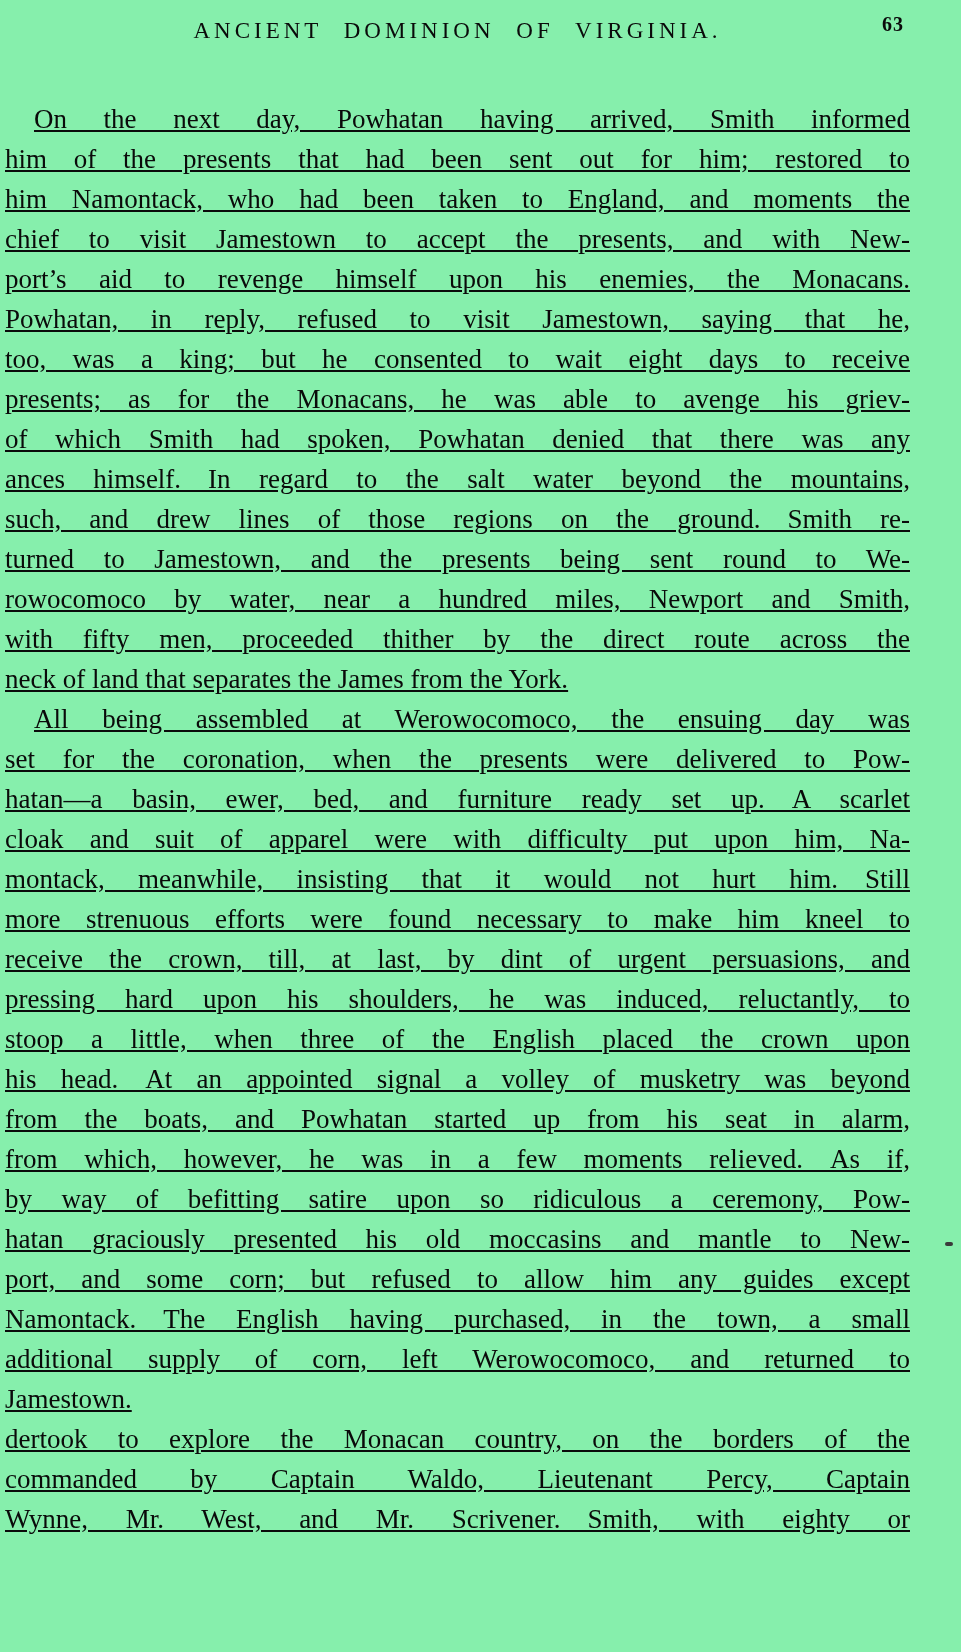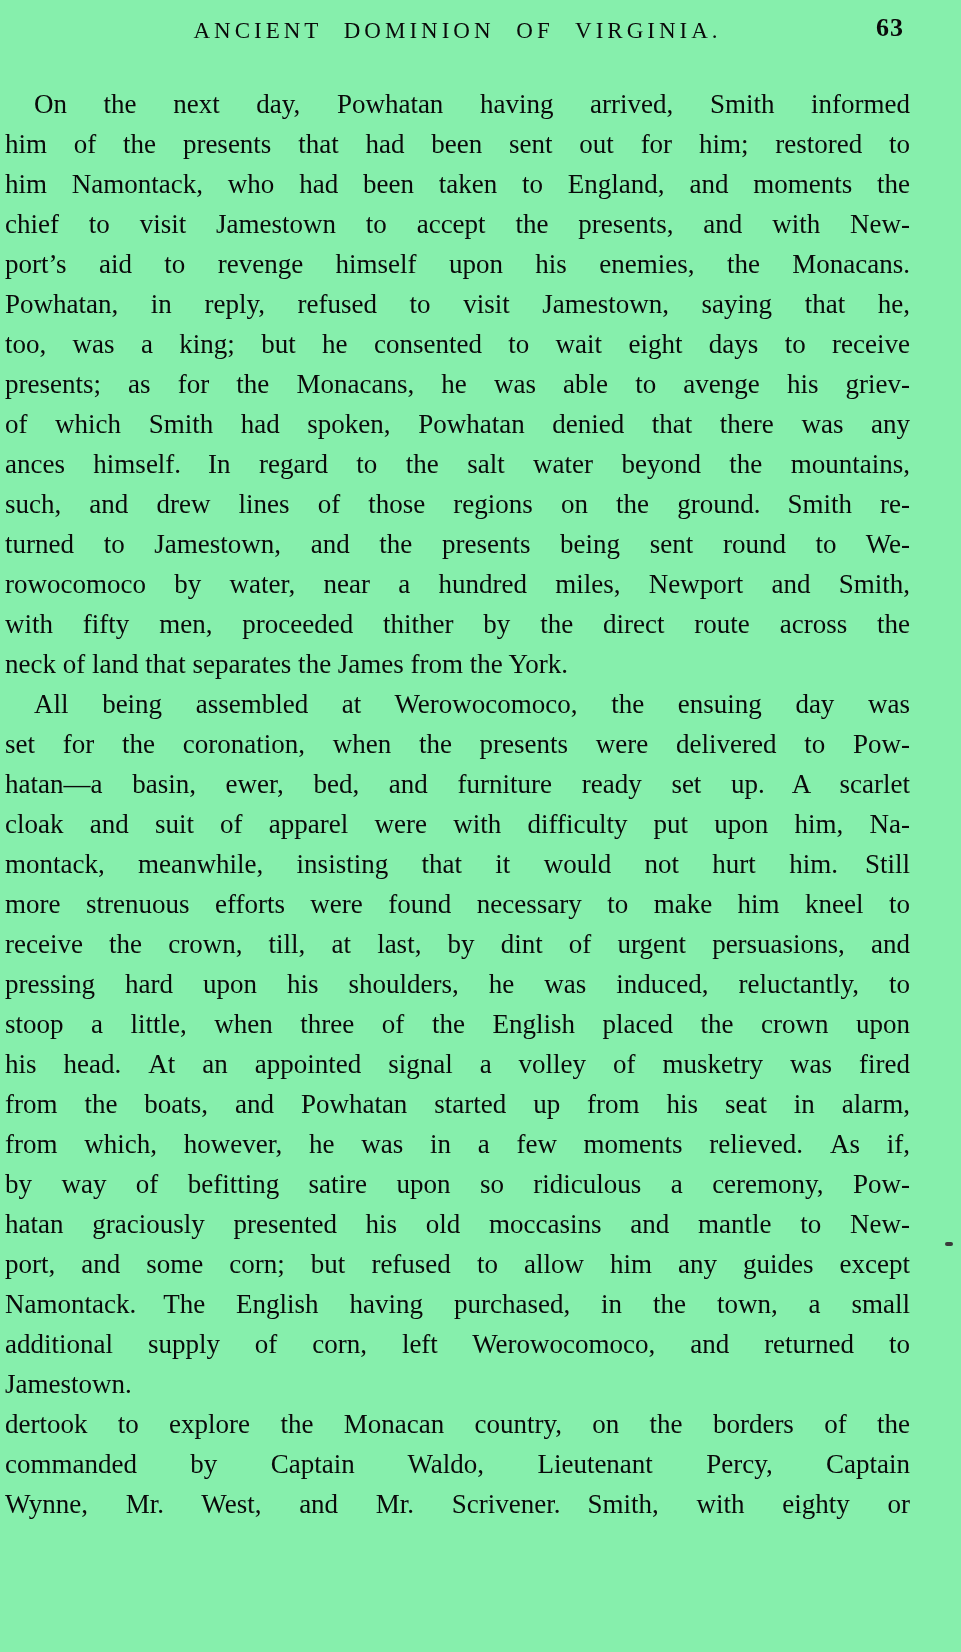--- a/index.html
+++ b/index.html
@@ -31,29 +31,30 @@
     text-align: center;
     font-size: 23px;
     letter-spacing: 4px;
     word-spacing: 12px;
     font-weight: 500;
   }
   .page-number {
     position: absolute;
     right: 6px;
     top: -3px;
-    font-size: 26px;
+    font-size: 20px;
     font-weight: bold;
     letter-spacing: 1px;
   }
   .body-text {
     position: absolute;
-    top: 84px;
+    top: 99px;
     left: 5px;
     width: 905px;
+    text-decoration: underline;
   }
   .paragraph {
     margin: 0;
     padding: 0;
   }
   .line {
     height: 40px;
     line-height: 40px;
     font-size: 27px;
     text-align: justify;
@@ -106,21 +107,21 @@
       <div class="paragraph">
         <div class="line indent">All being assembled at Werowocomoco, the ensuing day was</div>
         <div class="line">set for the coronation, when the presents were delivered to Pow-</div>
         <div class="line">hatan—a basin, ewer, bed, and furniture ready set up. A scarlet</div>
         <div class="line">cloak and suit of apparel were with difficulty put upon him, Na-</div>
         <div class="line">montack, meanwhile, insisting that it would not hurt him. Still</div>
         <div class="line">more strenuous efforts were found necessary to make him kneel to</div>
         <div class="line">receive the crown, till, at last, by dint of urgent persuasions, and</div>
         <div class="line">pressing hard upon his shoulders, he was induced, reluctantly, to</div>
         <div class="line">stoop a little, when three of the English placed the crown upon</div>
-        <div class="line">his head. At an appointed signal a volley of musketry was fired</div>
+        <div class="line">his head. At an appointed signal a volley of musketry was beyond</div>
         <div class="line">from the boats, and Powhatan started up from his seat in alarm,</div>
         <div class="line">from which, however, he was in a few moments relieved. As if,</div>
         <div class="line">by way of befitting satire upon so ridiculous a ceremony, Pow-</div>
         <div class="line">hatan graciously presented his old moccasins and mantle to New-</div>
         <div class="line">port, and some corn; but refused to allow him any guides except</div>
         <div class="line">Namontack. The English having purchased, in the town, a small</div>
         <div class="line">additional supply of corn, left Werowocomoco, and returned to</div>
         <div class="line no-justify">Jamestown.</div>
       </div>
       <div class="paragraph">

